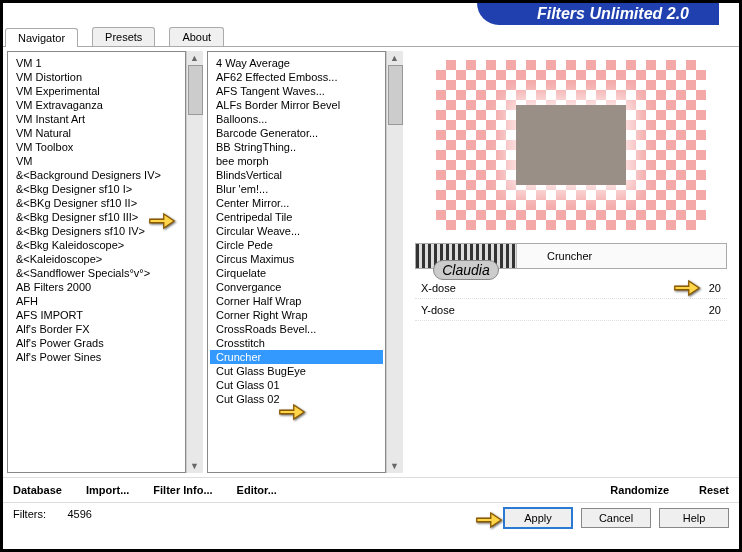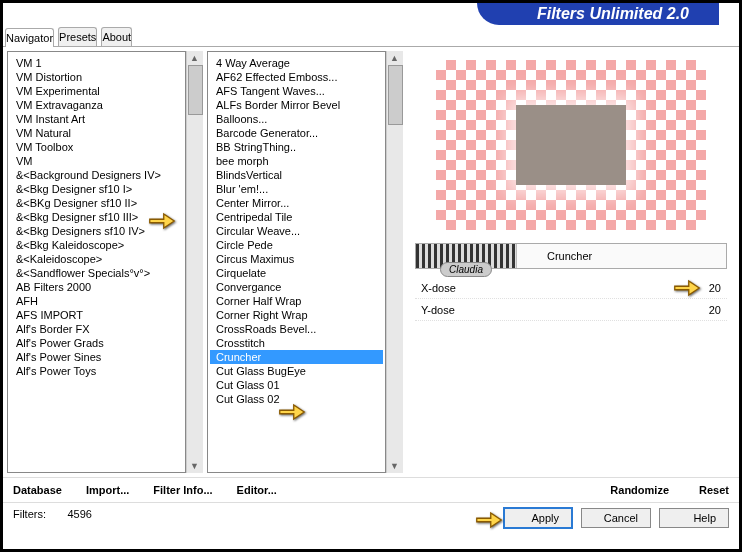--- a/index.html
+++ b/index.html
@@ -1,20 +1,20 @@
 <!DOCTYPE html>
 <html><head>
 <meta charset="utf-8">
 <style>
 * { box-sizing: border-box; margin: 0; padding: 0; font-family: Tahoma, Arial, sans-serif; font-size: 11px; }
 body { background: #fff; width: 742px; height: 552px; border: 3px solid #000; position: relative; overflow: hidden; }
 .header { height: 22px; background: #fff; display: flex; justify-content: flex-end; align-items: center; padding-right: 20px; }
 .header-title { font-style: italic; font-weight: bold; font-size: 16px; color: #fff; background: #2040b0; padding: 0 30px 0 60px; border-radius: 0 0 0 40px; height: 22px; line-height: 22px; }
 .tabs { display: flex; border-bottom: 1px solid #aaa; padding-left: 2px; margin-top: 2px; }
-.tab { padding: 3px 0; border: 1px solid #aaa; border-bottom: none; margin-right: 4px; border-radius: 3px 3px 0 0; cursor: pointer; background: #f0f0f0; }
+.tab { padding: 3px 12px; border: 1px solid #aaa; border-bottom: none; margin-right: 14px; border-radius: 3px 3px 0 0; cursor: pointer; background: #f0f0f0; }
 .tab.active { background: #fff; position: relative; top: 1px; }
 .main { display: flex; height: 430px; padding: 4px; gap: 4px; }
 .listcol { flex: 0 0 196px; display: flex; }
 .listbox { flex: 1; border: 1px solid #888; background: #fff; overflow: hidden; position: relative; }
 .list-inner { padding: 4px 2px; }
 .list-item { padding: 1px 6px; cursor: pointer; white-space: nowrap; overflow: hidden; text-overflow: ellipsis; color: #000; }
 .list-item.selected { background: #3399ff; color: #fff; }
 .scroll { width: 17px; background: #e8e8e8; border-left: 1px solid #ccc; position: relative; }
 .scroll::before { content: '▲'; position: absolute; top: 2px; left: 3px; font-size: 9px; color: #666; }
 .scroll::after { content: '▼'; position: absolute; bottom: 2px; left: 3px; font-size: 9px; color: #666; }
@@ -25,34 +25,34 @@
   linear-gradient(45deg, #f4a8a8 25%, transparent 25%),
   linear-gradient(-45deg, #f4a8a8 25%, transparent 25%),
   linear-gradient(45deg, transparent 75%, #f4a8a8 75%),
   linear-gradient(-45deg, transparent 75%, #f4a8a8 75%);
   background-size: 20px 20px;
   background-position: 0 0, 0 10px, 10px -10px, -10px 0;
   background-color: #fff; display: flex; align-items: center; justify-content: center; }
 .sq { width: 110px; height: 80px; background: #9a8f87; box-shadow: 0 0 18px 10px rgba(255,255,255,0.7); }
 .filterbar { display: flex; align-items: center; height: 26px; border: 1px solid #aaa; background: #eee; margin-bottom: 8px; }
 .logo { width: 100px; height: 24px; background: linear-gradient(90deg, #333 0%, #333 50%, #ddd 50%, #ddd 100%); background-size: 6px 100%; display: flex; align-items: center; justify-content: center; }
-.logo-inner { background: #ccc; border-radius: 10px; padding: 1px 8px; font-style: italic; font-size: 10px; border: 1px solid #888; margin-top: 27px; }
+.logo-inner { background: #ccc; border-radius: 10px; padding: 1px 8px; font-style: italic; font-size: 14px; border: 1px solid #888; margin-top: 27px; }
 .filtername { flex: 1; padding-left: 30px; background: #fafafa; height: 100%; line-height: 24px; border-left: 1px solid #bbb; }
 .params { }
 .param-row { display: flex; align-items: center; height: 22px; border-bottom: 1px dotted #e0e0e0; padding: 0 6px; position: relative; }
 .param-label { flex: 1; }
 .param-val { width: 30px; text-align: right; }
 .toolbar { display: flex; padding: 6px 10px; gap: 24px; border-top: 1px solid #ddd; border-bottom: 1px solid #ddd; }
 .tbtn { font-weight: bold; cursor: pointer; }
 .tright { margin-left: auto; display: flex; gap: 30px; }
 .statusbar { padding: 4px 10px; display: flex; }
 .statusleft { flex: 1; }
 .statline { line-height: 14px; }
 .buttons { display: flex; gap: 8px; align-items: center; }
-.btn { min-width: 70px; padding: 3px 12px; border: 1px solid #888; background: #efefef; text-align: right; cursor: pointer; }
+.btn { min-width: 70px; padding: 3px 12px; border: 1px solid #888; background: #efefef; text-align: center; cursor: pointer; }
 .btn.primary { border: 2px solid #2a7ad4; }
 .pointer { position: absolute; width: 28px; height: 22px; pointer-events: none; z-index: 10; }
 .pointer svg { width: 100%; height: 100%; filter: drop-shadow(1px 1px 1px rgba(0,0,0,0.6)); }
 </style>
 </head>
 <body>
 
 <div class="header">
   <div class="header-title">Filters Unlimited 2.0</div>
 </div>
@@ -82,21 +82,20 @@
           <div class="list-item">&amp;&lt;Bkg Designers sf10 IV&gt;</div>
           <div class="list-item">&amp;&lt;Bkg Kaleidoscope&gt;</div>
           <div class="list-item">&amp;&lt;Kaleidoscope&gt;</div>
           <div class="list-item">&amp;&lt;Sandflower Specials°v°&gt;</div>
           <div class="list-item">AB Filters 2000</div>
           <div class="list-item">AFH</div>
           <div class="list-item">AFS IMPORT</div>
           <div class="list-item">Alf's Border FX</div>
           <div class="list-item">Alf's Power Grads</div>
           <div class="list-item">Alf's Power Sines</div>
-          <div class="list-item">Alf's Power Toys</div>
         </div>
       <div class="pointer" style="top:158px; left:140px;">
         <svg viewBox="0 0 32 24">
             <path d="M2 10 L18 10 L18 4 L30 12 L18 20 L18 14 L2 14 Z" fill="#ffd54a" stroke="#8a5a00" stroke-width="1.5"></path>
           </svg>
       </div>
     </div>
     <div class="scroll">
         <div class="thumb" style="top:14px; height:50px;"></div>
       </div>

